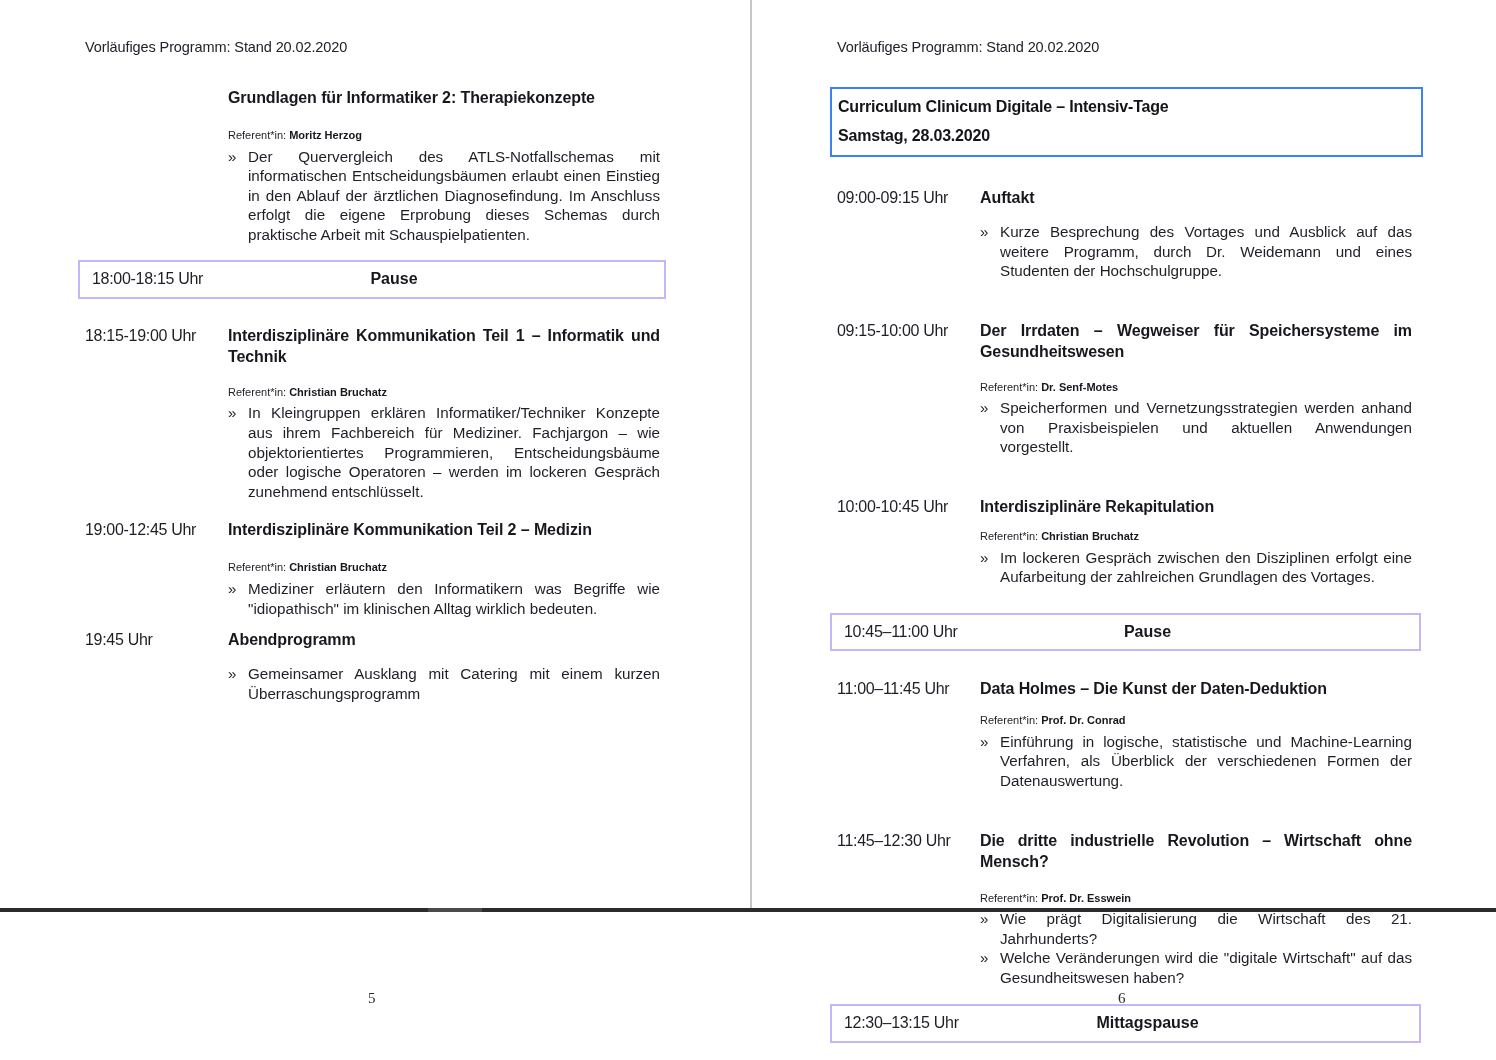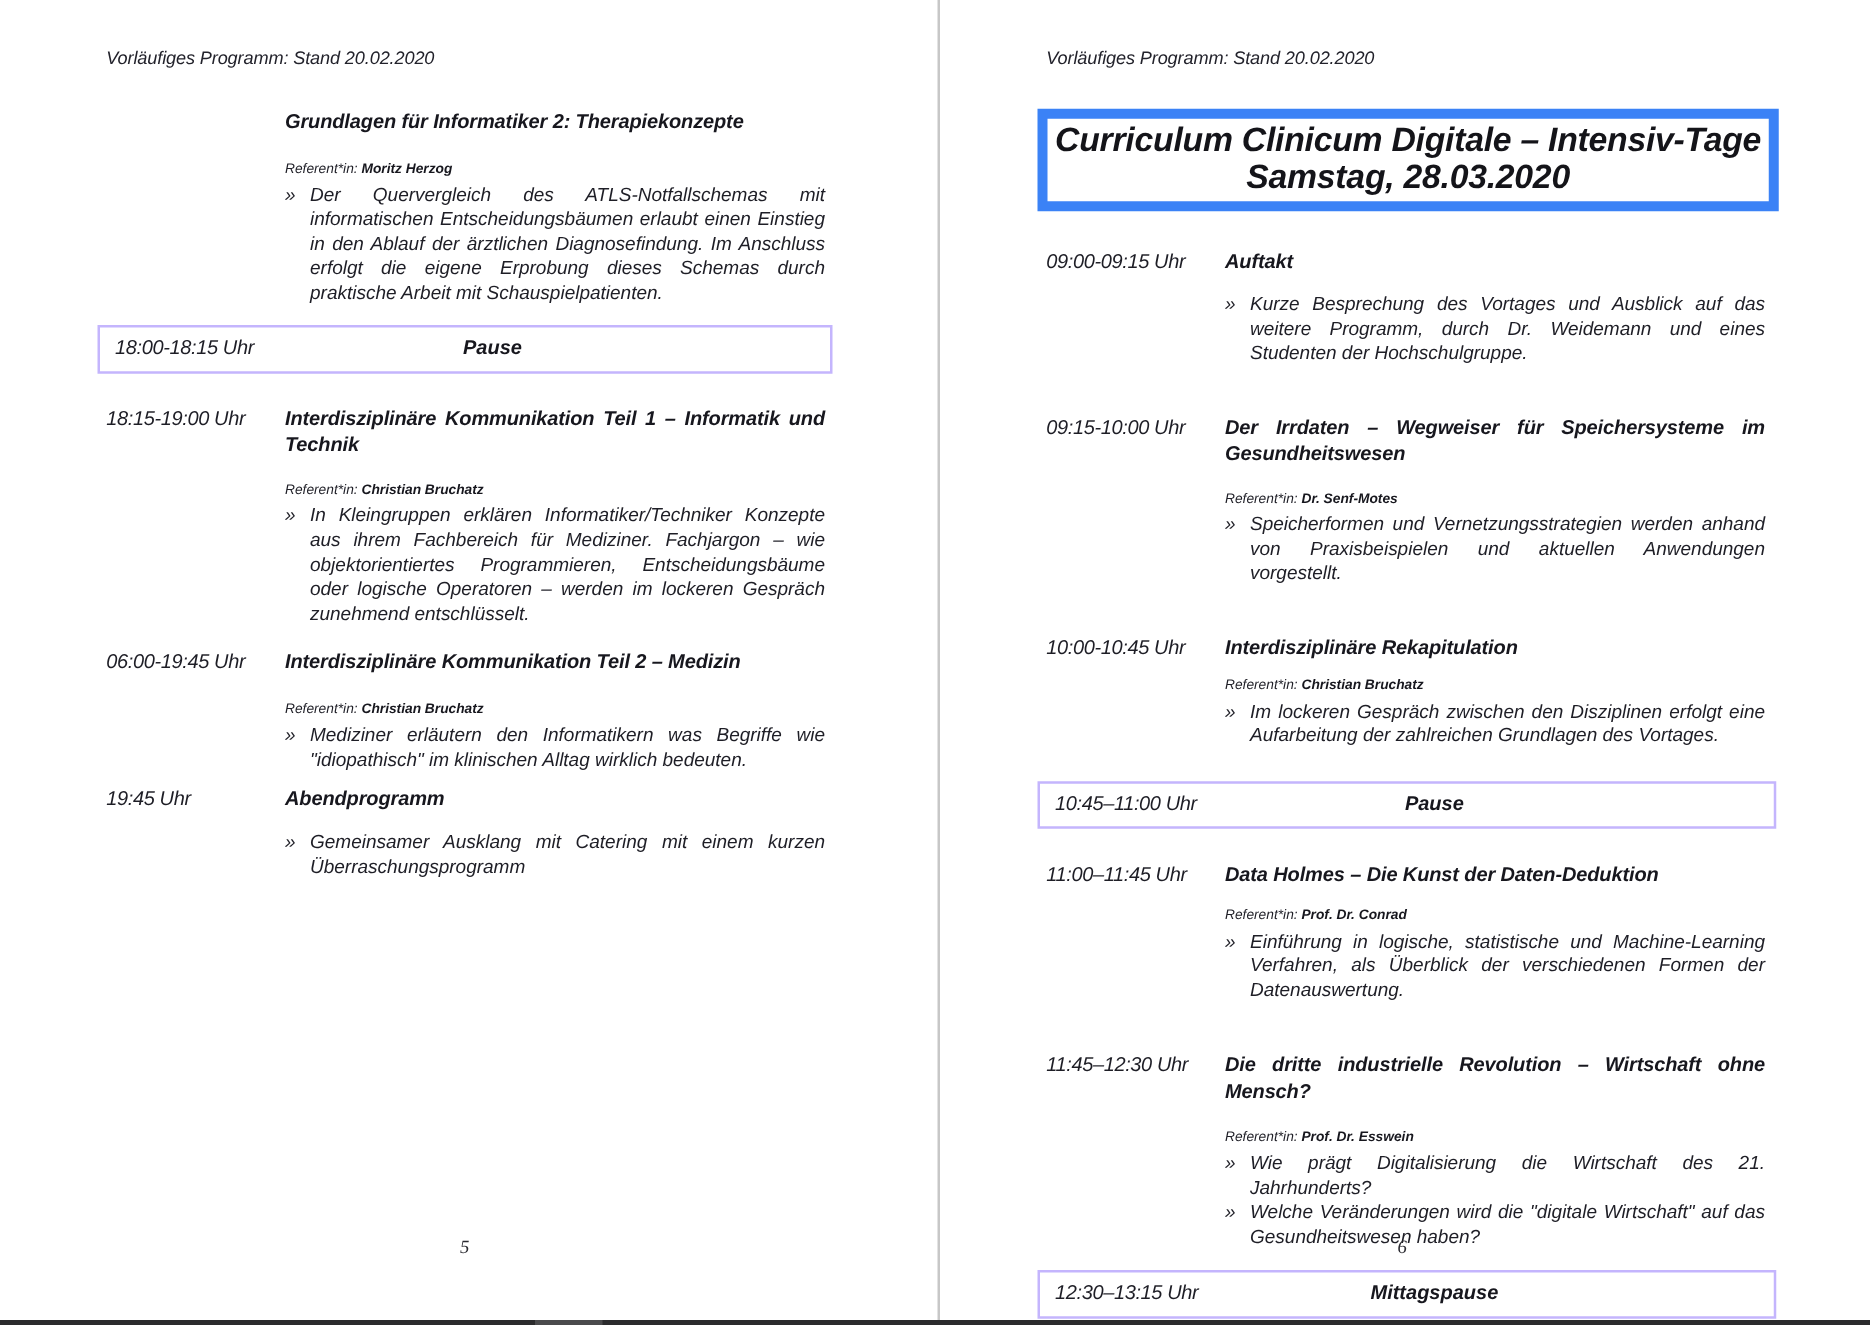--- a/index.html
+++ b/index.html
@@ -3,21 +3,21 @@
 <meta charset="utf-8">
 <style>
   * { margin:0; padding:0; box-sizing:border-box; }
   html,body { width:1496px; height:1060px; }
   body {
     background:#ffffff;
     font-family:"Liberation Sans", sans-serif;
     color:#1e1e26;
     overflow:hidden;
   }
-  .canvas { position:relative; width:1496px; height:1060px; background:#ffffff;font-style:italic; }
+  .canvas { position:relative; width:1496px; height:912px; background:#ffffff; }
 
   .page { position:absolute; top:0; height:100%; padding:38px 0 0 85px; }
   .page-left  { left:0;     width:750px; }
   .page-right { left:752px; width:744px; }
 
   .page-divider { position:absolute; left:750px; top:0; width:2px; height:100%; background:#c7c7c7; }
 
   .header-note { font-size:14.5px; line-height:19px; letter-spacing:-0.1px; color:#22222b; }
 
   .session { display:flex; width:575px; }
@@ -46,23 +46,23 @@
   }
   .page-left  .schedule-box { width:588px; }
   .page-right .schedule-box { width:591px; }
   .box-time  { font-size:16px; line-height:19.5px; letter-spacing:-0.3px; }
   .box-label {
     position:absolute; left:0; right:0; top:7px; text-align:center;
     font-weight:700; font-size:16px; line-height:19.5px; color:#17171e;padding-left:44px;
   }
 
   .title-box {
-    margin-left:-7px; width:593px; border:8px solid #3b82f6;
-    text-align:center; padding:3px 6px 5px; font-weight:700;
-    font-size:27px; line-height:29px; color:#141419; letter-spacing:-0.2px;
+    margin-left:-7px; width:593px; border:2px solid #3b82f6;
+    padding:3px 6px 5px; font-weight:700;
+    font-size:16px; line-height:29px; color:#141419; letter-spacing:-0.2px;
   }
 
   .page-number {
     position:absolute; top:990px;
     font-family:"Liberation Serif", serif; font-size:15px; color:#2a2a30;
   }
   .page-left  .page-number { left:368px; }
   .page-right .page-number { left:366px; }
 
   .bottom-bar { position:absolute; left:0; right:0; bottom:0; height:4px; background:#2b2b2d; }
@@ -108,21 +108,21 @@
         <div class="bullets">
           <div class="bullet-row">
             <span class="bullet-marker">»</span>
             <p class="bullet-text">In Kleingruppen erklären Informatiker/Techniker Konzepte aus ihrem Fachbereich für Mediziner. Fachjargon – wie objektorientiertes Programmieren, Entscheidungsbäume oder logische Operatoren – werden im lockeren Gespräch zunehmend entschlüsselt.</p>
           </div>
         </div>
       </div>
     </section>
 
     <section class="session mt18">
-      <div class="time-col">06:00-19:45 Uhr</div>
+      <div class="time-col">19:00-12:45 Uhr</div>
       <div class="content-col">
         <h3 class="session-title">Interdisziplinäre Kommunikation Teil 2 – Medizin</h3>
         <p class="referent mt18"><span>Referent*in:</span> <span class="b">Christian Bruchatz</span></p>
         <div class="bullets">
           <div class="bullet-row">
             <span class="bullet-marker">»</span>
             <p class="bullet-text">Mediziner erläutern den Informatikern was Begriffe wie "idiopathisch" im klinischen Alltag wirklich bedeuten.</p>
           </div>
         </div>
       </div>

